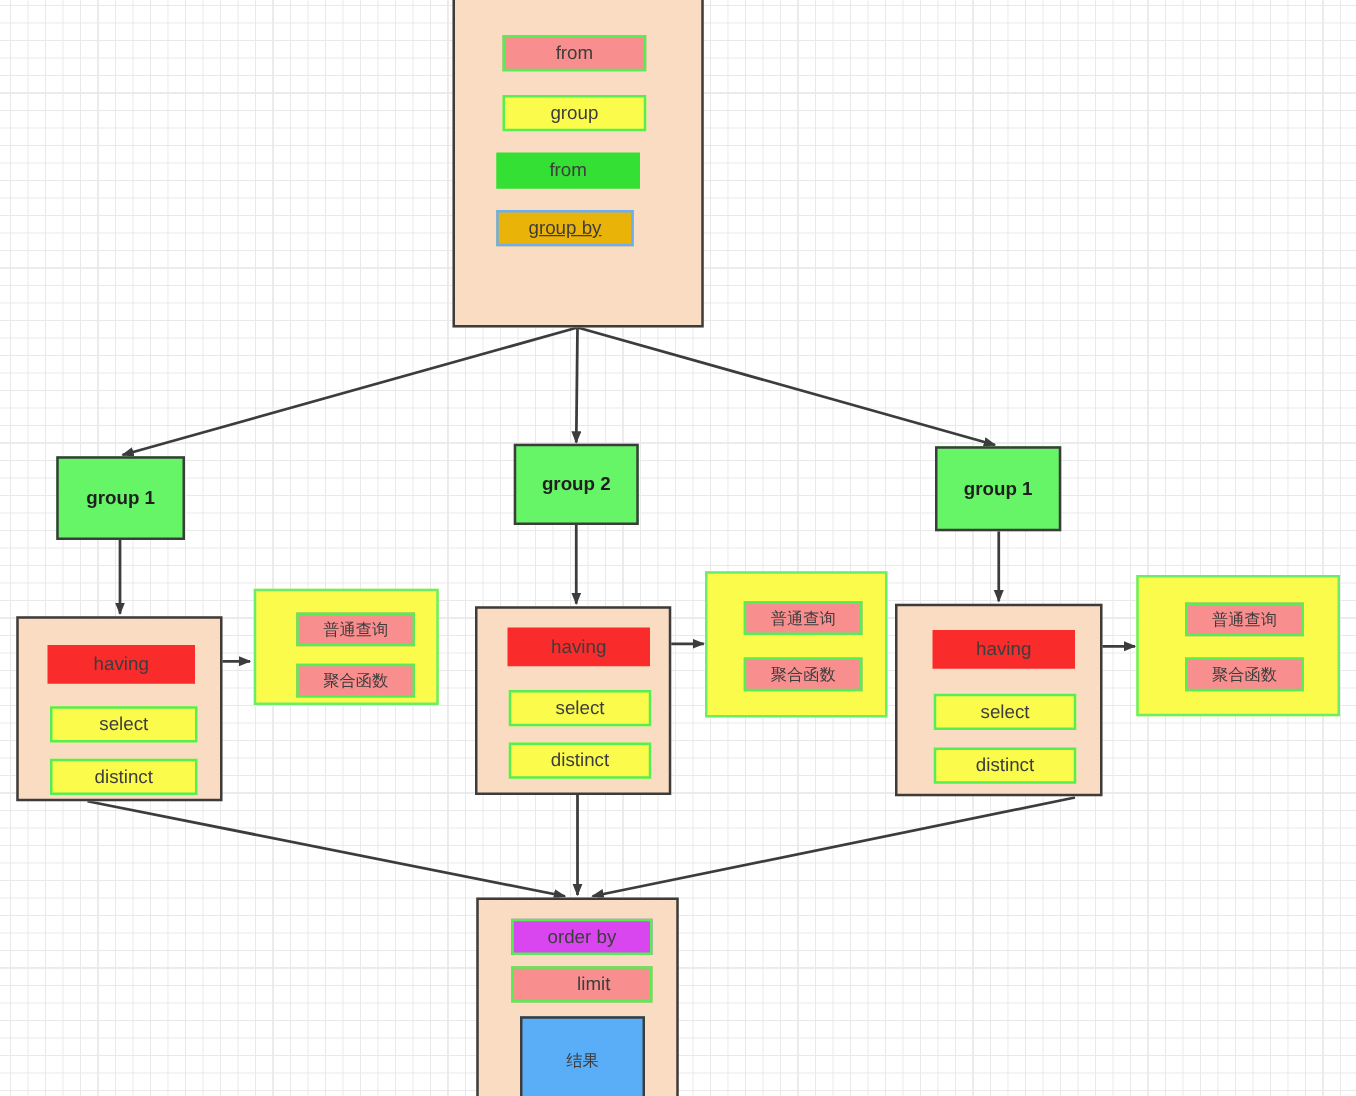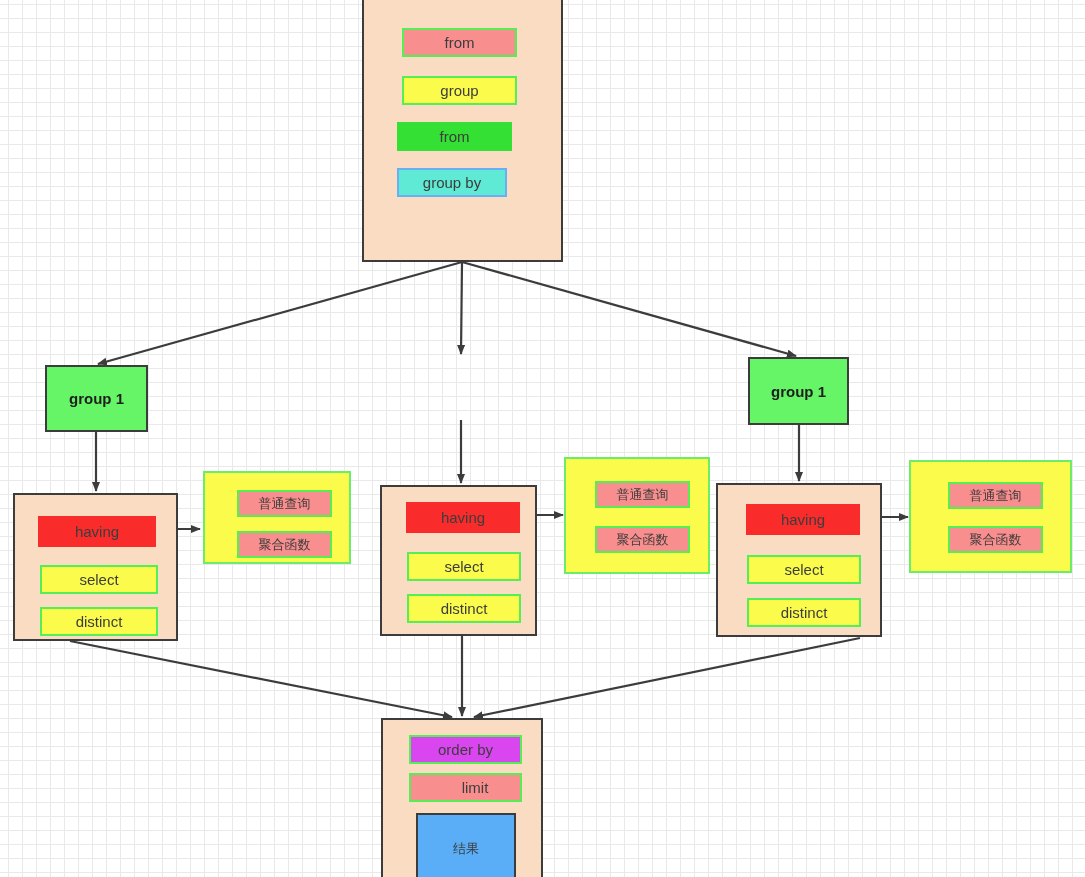--- a/index.html
+++ b/index.html
@@ -68,22 +68,23 @@
   }
   .chip-yellow {
     background: #fbfb4c;
     border: 2px solid #55ee55;
   }
   .chip-green-solid {
     background: #33e033;
     border: none;
   }
   .chip-cyan {
-    background: #5eead4;
+    background: #eab308;
     border: 2px solid #6aaef5;
+    text-decoration: underline;
   }
   .chip-red-solid {
     background: #fa2b2b;
     border: none;
   }
   .chip-magenta {
     background: #d946ef;
     border: 2px solid #55ee55;
   }
   .chip-blue {
@@ -162,20 +163,23 @@
 
   <div class="node callout" style="left:203px; top:471px; width:148px; height:93px;">
     <div class="chip chip-salmon cn" style="left:32px; top:17px; width:95px; height:27px;">
       <span>普通查询</span>
     </div>
     <div class="chip chip-salmon cn" style="left:32px; top:58px; width:95px; height:27px;">
       <span>聚合函数</span>
     </div>
   </div>
 
+  <div class="node groupbox" style="left:411px; top:355px; width:100px; height:65px;">
+    <span>group 2</span>
+  </div>
 
   <div class="node panel" style="left:380px; top:485px; width:157px; height:151px;">
     <div class="chip chip-red-solid" style="left:24px; top:15px; width:114px; height:31px;">
       <span>having</span>
     </div>
     <div class="chip chip-yellow" style="left:25px; top:65px; width:114px; height:29px;">
       <span>select</span>
     </div>
     <div class="chip chip-yellow" style="left:25px; top:107px; width:114px; height:29px;">
       <span>distinct</span>

